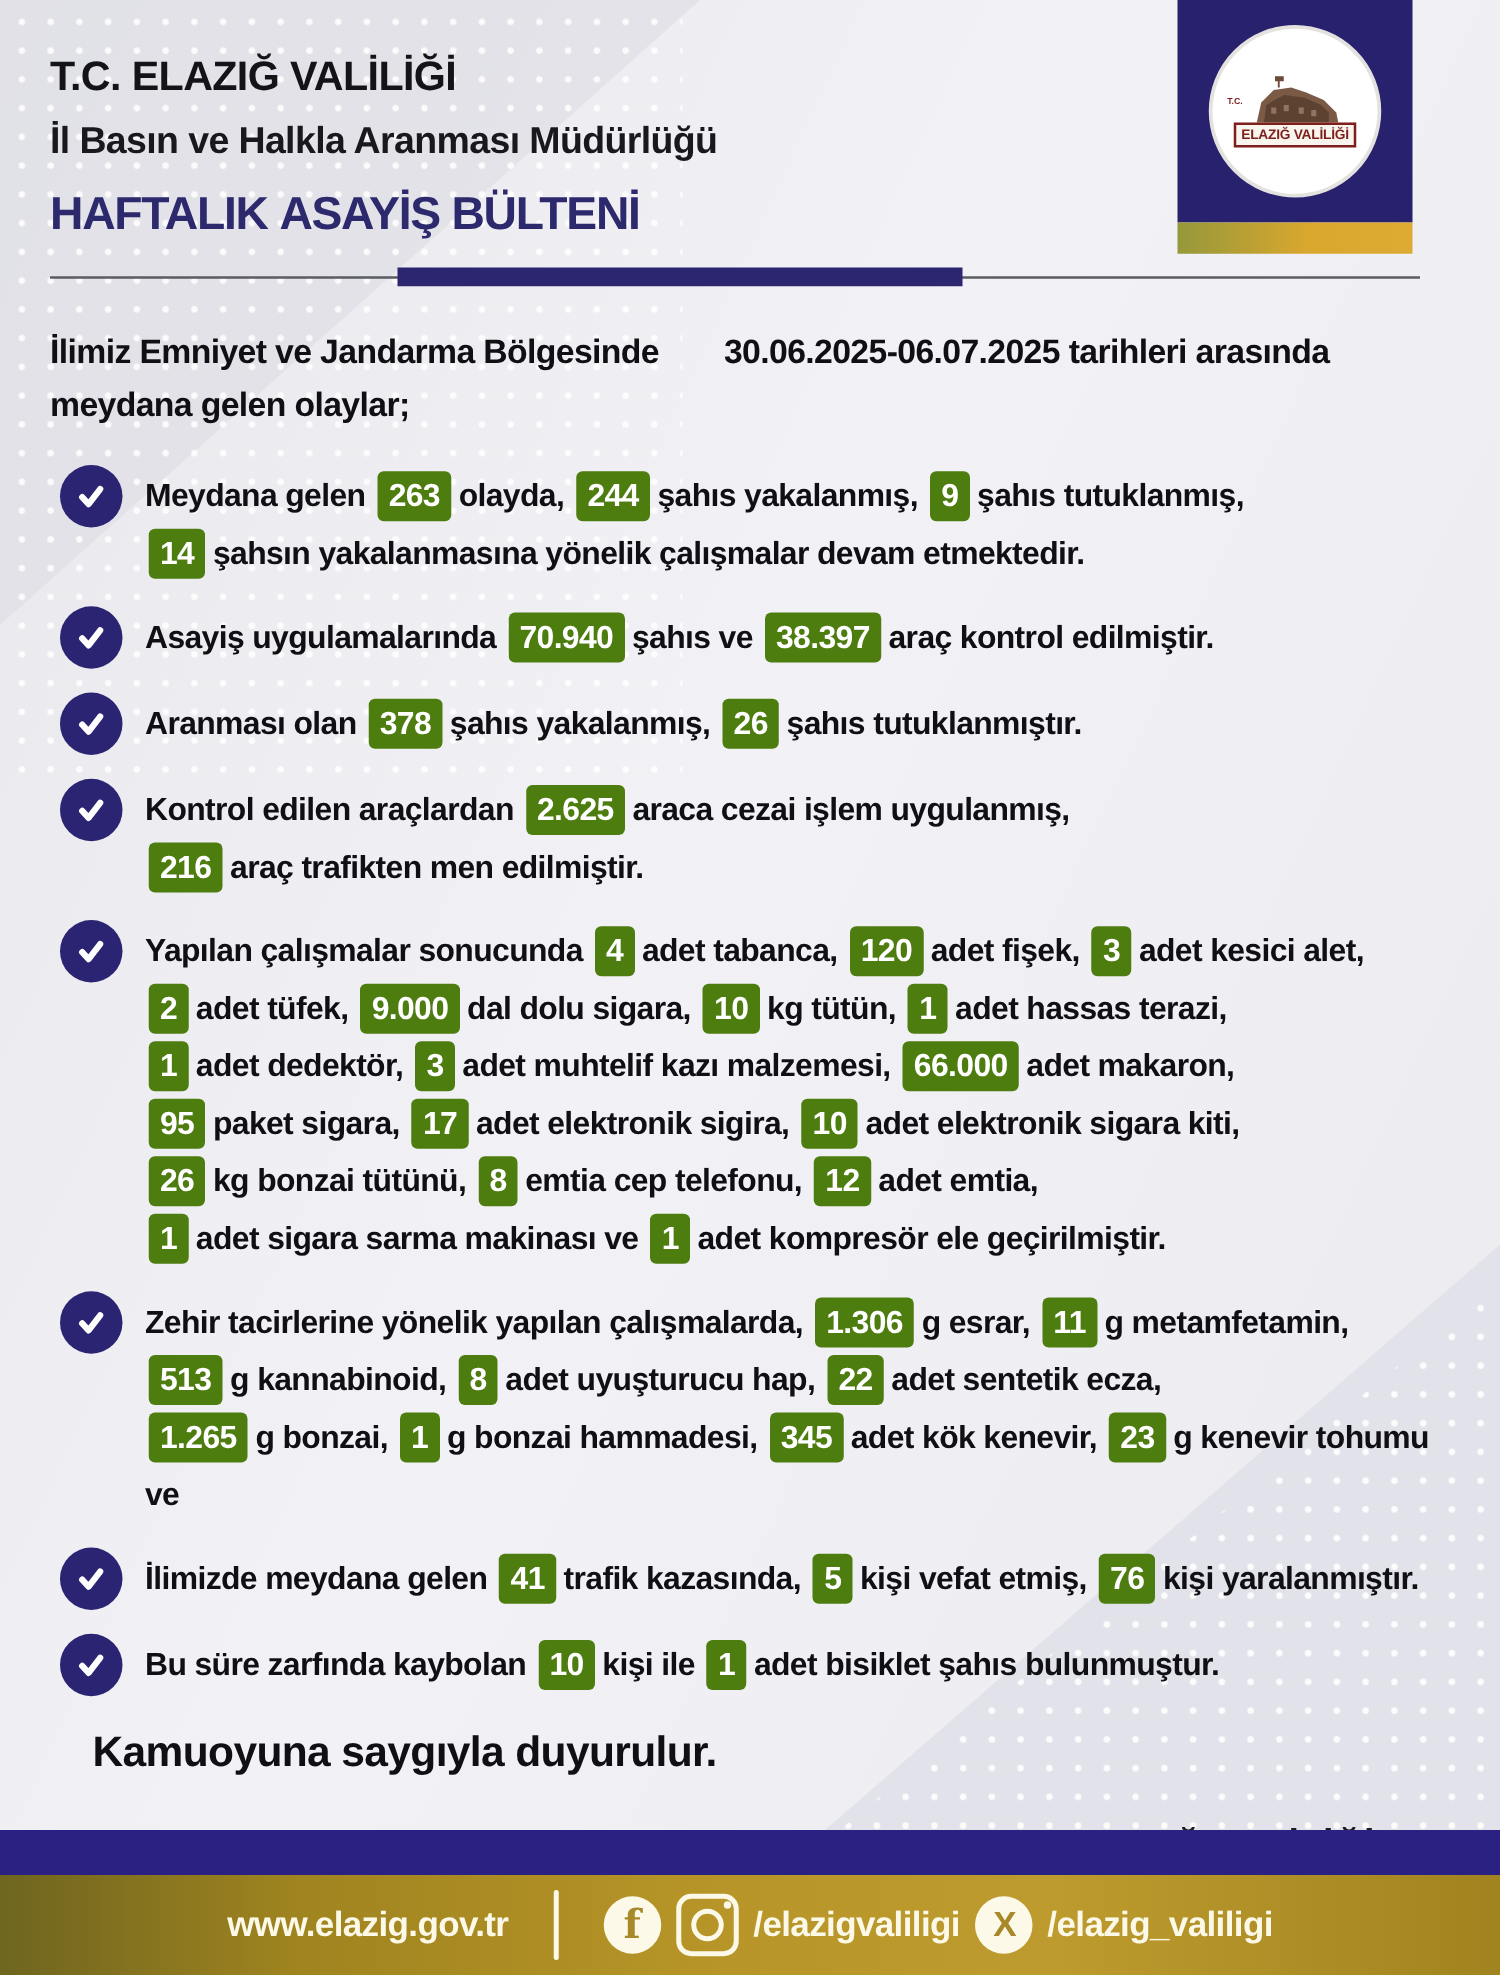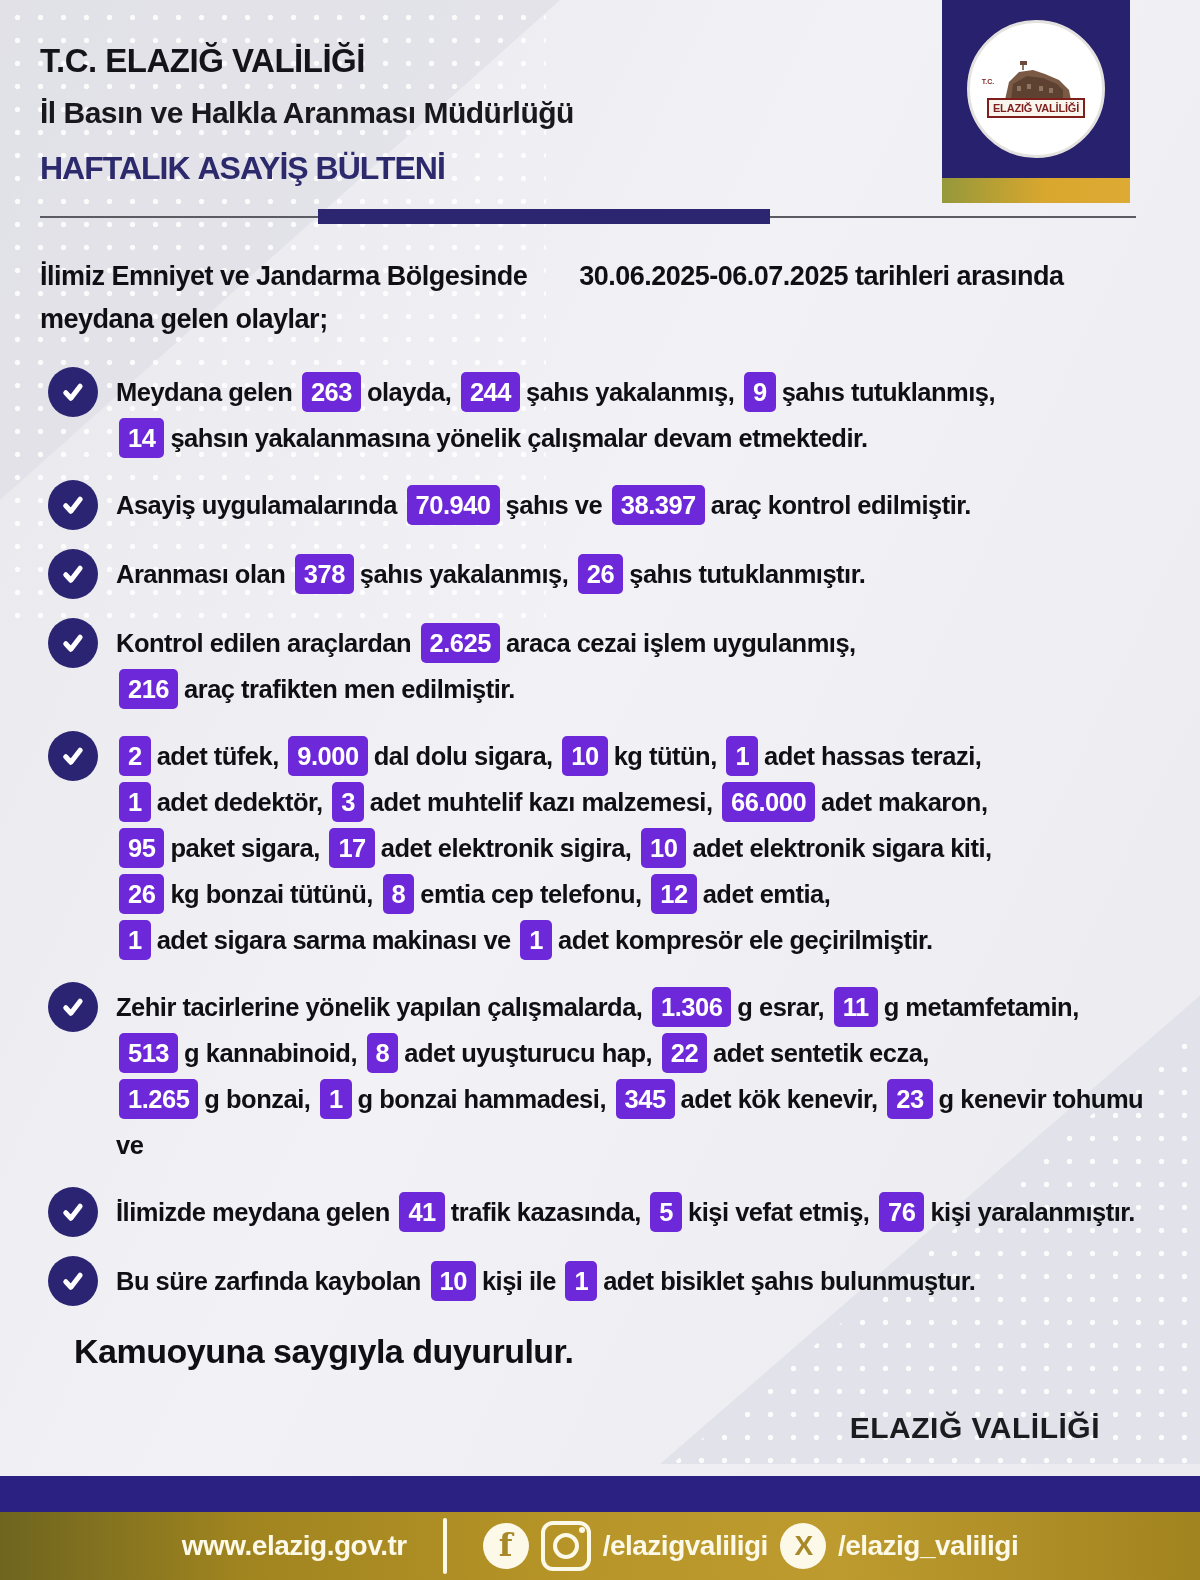--- a/index.html
+++ b/index.html
@@ -16,21 +16,21 @@
     background-size:23px 23px;}
   .dots-tl{left:6px;top:6px;width:540px;height:620px;opacity:.9;}
   .tri-br{left:0;top:0;right:0;bottom:116px;background:#e2e2ea;
     clip-path:polygon(55% 100%,100% 68%,100% 100%);}
   .dots-br{left:0;top:0;right:0;bottom:116px;
     clip-path:polygon(56% 100%,100% 70%,100% 100%);opacity:.95;}
   
   .content{position:relative;z-index:2;padding:42px 40px 0 40px;}
   .org{font-size:33px;font-weight:700;color:#141418;letter-spacing:-0.5px;}
   .dept{font-size:30px;font-weight:700;color:#18181d;letter-spacing:-0.5px;margin-top:16px;}
-  .big-title{margin-top:20px;font-size:32px;color:#2c296d;letter-spacing:-1px;white-space:nowrap;}
+  .big-title{margin-top:20px;font-size:37px;color:#2c296d;letter-spacing:-1px;white-space:nowrap;}
   .big-title .t1{font-weight:600;}
   .big-title .t2{font-weight:800;}
   .divider{position:relative;margin-top:22px;height:16px;}
   .divider .line{position:absolute;left:0;top:7px;width:1096px;height:2px;background:#5b5b63;}
   .divider .bar{position:absolute;left:278px;top:0;width:452px;height:15px;background:#2c2670;}
   
   .logo{position:absolute;top:0;right:70px;width:188px;z-index:3;}
   .logo .sq{width:188px;height:178px;background:#28226e;display:flex;align-items:center;justify-content:center;}
   .logo .gold{width:188px;height:25px;background:linear-gradient(90deg,#95983b,#d9a72e 55%,#ddab33);}
   .logo .circle{width:132px;height:132px;border-radius:50%;background:#fff;border:3px solid #e4e2de;
@@ -43,30 +43,30 @@
     letter-spacing:-0.5px;max-width:1135px;}
   .intro b{font-weight:800;margin-left:45px;}
   
   .bullets{margin-top:28px;}
   .bullet{display:flex;gap:18px;padding-left:8px;margin-bottom:21px;}
   .check{flex:0 0 50px;width:50px;height:50px;border-radius:50%;background:#2b2472;
     display:flex;align-items:center;justify-content:center;margin-top:-2px;}
   .check svg{width:30px;height:30px;}
   .btxt{font-size:25.5px;font-weight:600;color:#101014;letter-spacing:-0.5px;}
   .bline{line-height:46px;}
-  .chip{display:inline-block;background:#6d28d9;color:#fff;font-weight:700;
+  .chip{display:inline-block;background:#4d7c0f;color:#fff;font-weight:700;
     padding:1px 9px;border-radius:5px;margin:0 6px 0 3px;line-height:38px;}
   .seg{}
   .closing{margin-left:34px;margin-top:26px;font-size:34px;font-weight:600;color:#101014;letter-spacing:-0.5px;}
   .signature{margin-top:40px;text-align:right;padding-right:60px;font-size:30px;font-weight:700;
     color:#1b1b20;letter-spacing:0.5px;}
   
   .footer{position:absolute;left:0;right:0;bottom:0;z-index:4;}
   .f-navy{height:36px;background:#2a2183;}
-  .f-gold{height:68px;background:linear-gradient(90deg,#6e651f 0%,#a0841f 20%,#b79528 48%,#bd9b2e 70%,#a1831f 100%);
+  .f-gold{height:80px;background:linear-gradient(90deg,#6e651f 0%,#a0841f 20%,#b79528 48%,#bd9b2e 70%,#a1831f 100%);
     display:flex;align-items:center;justify-content:center;gap:22px;color:#fdf9e8;}
   .f-url{font-size:28px;font-weight:600;letter-spacing:-0.5px;}
   .f-div{width:4px;height:56px;background:#fdf9e8;border-radius:2px;margin:0 14px;}
   .icon-row{display:flex;align-items:center;gap:12px;}
   .fb{width:46px;height:46px;border-radius:50%;background:#fdf9e8;display:flex;align-items:center;justify-content:center;}
   .fb span{color:#a8892a;font-size:32px;font-weight:800;font-family:"DejaVu Serif",serif;margin-top:-2px;}
   .ig{width:42px;height:42px;border:4px solid #fdf9e8;border-radius:12px;position:relative;}
   .ig .lens{position:absolute;left:50%;top:50%;width:18px;height:18px;border:4px solid #fdf9e8;border-radius:50%;
     transform:translate(-50%,-50%);}
   .ig .dot{position:absolute;right:2px;top:2px;width:6px;height:6px;background:#fdf9e8;border-radius:50%;}
@@ -156,20 +156,21 @@
           <div class="bline"><span class="chip">216</span><span class="seg">araç trafikten men edilmiştir. </span></div>
         </div>
       </div>
       <div class="bullet">
         <span class="check">
           <svg viewBox="0 0 24 24">
             <path d="M6.2 12.6l4.1 4.4 7.4-9.6" fill="none" stroke="#ffffff" stroke-width="4" stroke-linecap="round" stroke-linejoin="round"></path>
           </svg>
         </span>
         <div class="btxt">
+          <div class="bline"><span class="seg">Yapılan çalışmalar sonucunda </span><span class="chip">4</span><span class="seg">adet tabanca, </span><span class="chip">120</span><span class="seg">adet fişek, </span><span class="chip">3</span><span class="seg">adet kesici alet, </span></div>
           <div class="bline"><span class="chip">2</span><span class="seg">adet tüfek, </span><span class="chip">9.000</span><span class="seg">dal dolu sigara, </span><span class="chip">10</span><span class="seg">kg tütün, </span><span class="chip">1</span><span class="seg">adet hassas terazi, </span></div>
           <div class="bline"><span class="chip">1</span><span class="seg">adet dedektör, </span><span class="chip">3</span><span class="seg">adet muhtelif kazı malzemesi, </span><span class="chip">66.000</span><span class="seg">adet makaron, </span></div>
           <div class="bline"><span class="chip">95</span><span class="seg">paket sigara, </span><span class="chip">17</span><span class="seg">adet elektronik sigira, </span><span class="chip">10</span><span class="seg">adet elektronik sigara kiti, </span></div>
           <div class="bline"><span class="chip">26</span><span class="seg">kg bonzai tütünü, </span><span class="chip">8</span><span class="seg">emtia cep telefonu, </span><span class="chip">12</span><span class="seg">adet emtia, </span></div>
           <div class="bline"><span class="chip">1</span><span class="seg">adet sigara sarma makinası ve </span><span class="chip">1</span><span class="seg">adet kompresör ele geçirilmiştir. </span></div>
         </div>
       </div>
       <div class="bullet">
         <span class="check">
           <svg viewBox="0 0 24 24">

